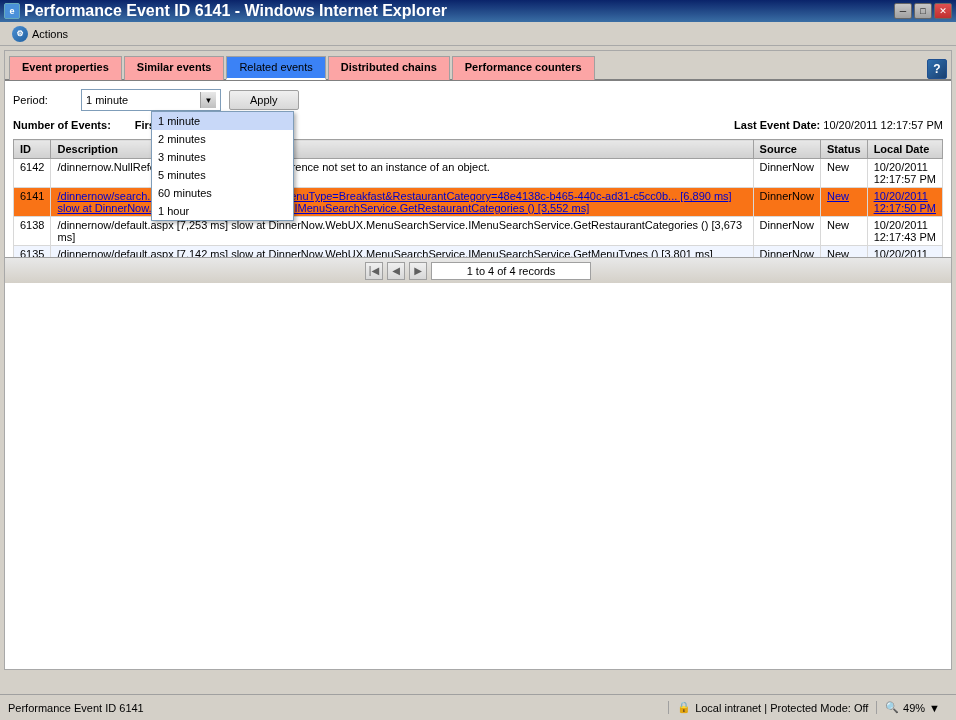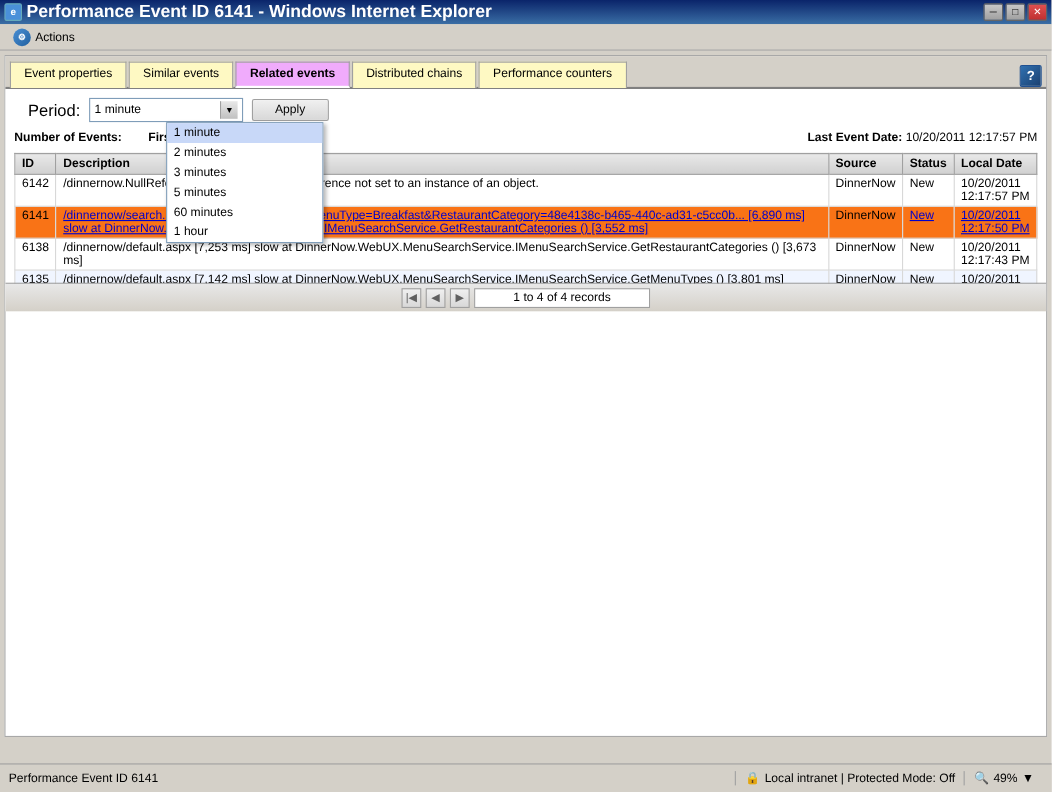--- a/index.html
+++ b/index.html
@@ -96,31 +96,32 @@
       background: #d4d0c8;
       border-bottom: 2px solid #808080;
       padding-top: 4px;
       padding-left: 4px;
     }
     .tab {
       padding: 4px 12px;
       cursor: pointer;
       font-size: 11px;
       border: 1px solid #a0a0a0;
-      background: #fef9c3;
+      background: #fca5a5;
       margin-right: 2px;
       border-bottom: none;
       position: relative;
       top: 1px;
       color: #000;
+      font-weight: bold;
     }
     .tab.active {
-      background: #f0abfc;
+      background: #3b82f6;
       border-bottom: 2px solid white;
-      font-weight: bold;
+      font-weight: normal;
       z-index: 2;
     }
 
     
     .help-icon {
       margin-left: auto;
       margin-right: 4px;
       margin-top: 4px;
       width: 20px; height: 20px;
       background: linear-gradient(135deg, #3070b0, #1a4070);
@@ -141,24 +142,23 @@
 
     
     .period-row {
       display: flex;
       align-items: center;
       gap: 8px;
       margin-bottom: 8px;
       position: relative;
     }
     .period-label {
-      font-size: 15px;
+      font-size: 11px;
       color: #000;
       min-width: 60px;
-      text-align: right;
     }
     .select-wrapper {
       position: relative;
       display: inline-block;
     }
     .apply-btn {
       padding: 3px 20px;
       background: linear-gradient(to bottom, #f0f0f0, #d8d8d8);
       border: 1px solid #a0a0a0;
       border-radius: 2px;

